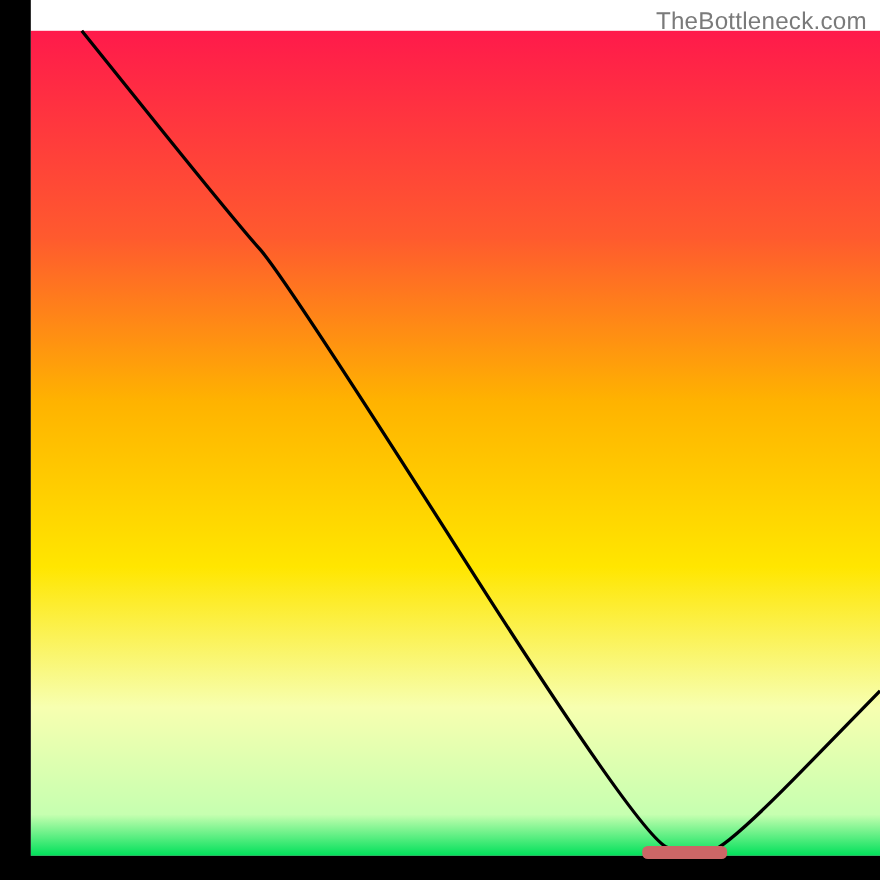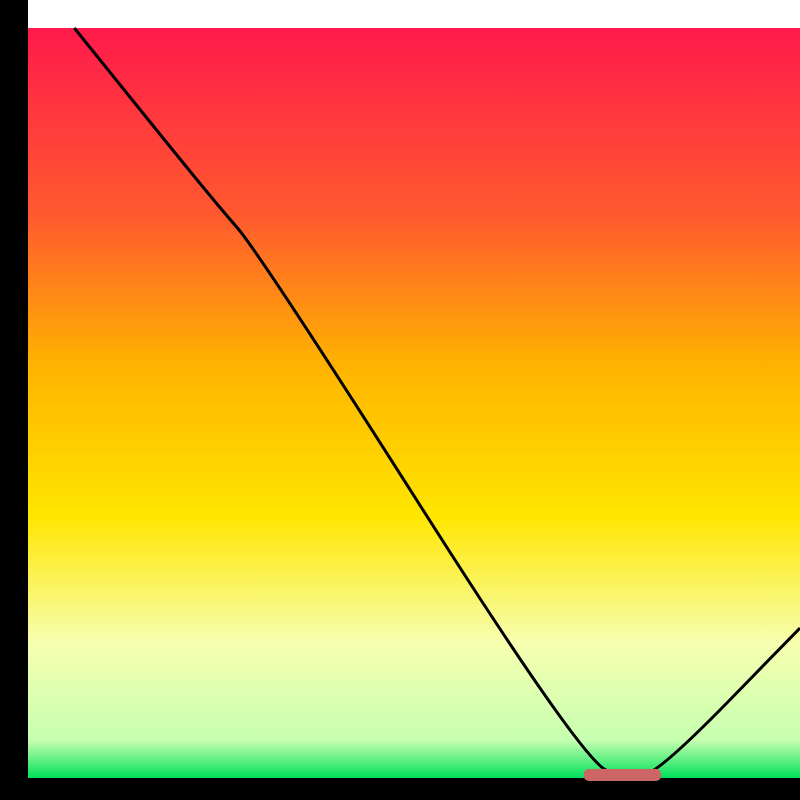--- a/index.html
+++ b/index.html
@@ -31,20 +31,21 @@
     left: 0;
     width: 800px;
     height: 800px;
     z-index: 1;
   }
 </style>
 </head>
 <body>
 <div class="container">
 
+  <div class="watermark">TheBottleneck.com</div>
 
   <svg class="chart" viewBox="0 0 800 800">
     <defs>
       <linearGradient id="bg-grad" x1="0" y1="0" x2="0" y2="1">
       <stop offset="0%" stop-color="#ff1a4b"></stop>
           <stop offset="25%" stop-color="#ff5a2e"></stop>
           <stop offset="45%" stop-color="#ffb300"></stop>
           <stop offset="65%" stop-color="#ffe600"></stop>
           <stop offset="82%" stop-color="#f7ffb0"></stop>
           <stop offset="95%" stop-color="#c6ffb0"></stop>

